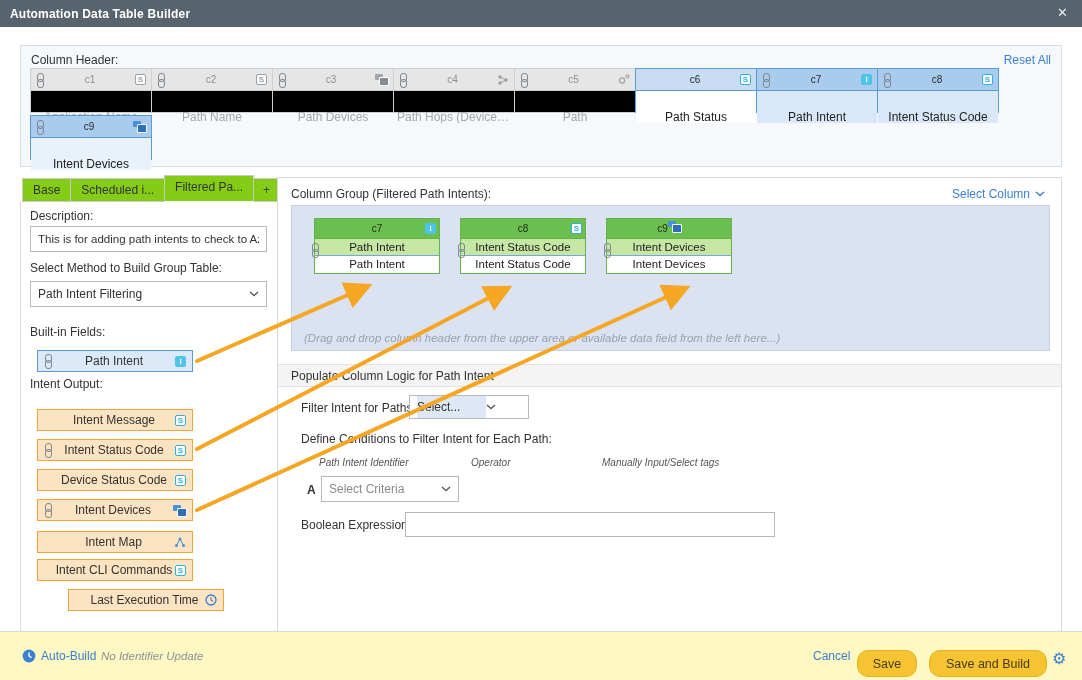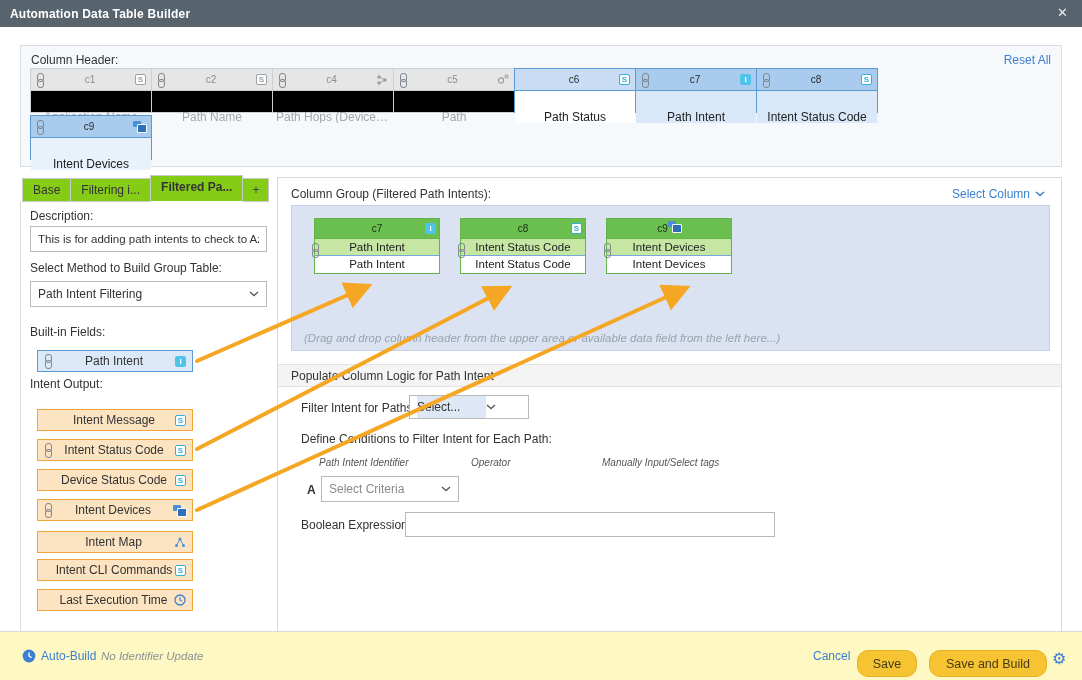--- a/index.html
+++ b/index.html
@@ -58,21 +58,21 @@
   .dev-icon::after { content:""; position:absolute; left:4px; top:3px; width:8px; height:7px;
     background:#2f6fb8; border:1px solid #fff; border-radius:1px; }
   .dev-icon.gray::before { background:#a0a6ac; }
   .dev-icon.gray::after { background:#878d93; }
 
   
   .tabs { position:absolute; left:22px; top:177px; display:flex; align-items:flex-end; height:25px; }
   .tab { border:1px solid #c9c9c9; background:#84cc16; font-size:12px; color:#333;
     padding:4px 10px 4px 10px; margin-left:-1px; height:24px; cursor:pointer; white-space:nowrap; }
   .tab:first-child { margin-left:0; }
-  .tab.active { font-weight:bold; height:27px; position:relative; z-index:2;
+  .tab.active { font-weight:normal; height:27px; position:relative; z-index:2;
     border-bottom-color:#fff; }
   .tab.plus { padding:4px 9px; color:#444; }
 
   
   .left-border { position:absolute; left:20px; top:201px; width:1px; height:430px; background:#dcdcdc; }
   .lbl { position:absolute; font-size:12px; color:#333; white-space:nowrap; }
   .tbox { position:absolute; background:#fff; border:1px solid #b9b9b9; font-size:12px; color:#333;
     padding:0 7px; display:flex; align-items:center; }
   input.tbox { outline:none; }
   .ddown { position:absolute; background:#fff; border:1px solid #b9b9b9; font-size:12px; color:#333;
@@ -157,20 +157,28 @@
         <div class="chip-h">
             <span class="chain"></span>
             <span class="cid">c2</span>
             <span class="ticon gray">S</span>
           </div>
         <div class="chip-b">Path Name</div>
       </div>
       <div class="chip disabled">
         <div class="chip-h">
             <span class="chain"></span>
+            <span class="cid">c3</span>
+            <span class="dev-icon gray"></span>
+          </div>
+        <div class="chip-b">Path Devices</div>
+      </div>
+      <div class="chip disabled">
+        <div class="chip-h">
+            <span class="chain"></span>
             <span class="cid">c4</span>
             <span class="icn">
               <svg class="inline" width="12" height="12" viewBox="0 0 12 12">
                 <path d="M3 3 L9 6 L3 9" stroke="#98a0a6" fill="none" stroke-width="1"></path>
                 <circle cx="3" cy="3" r="1.7" fill="#98a0a6"></circle>
                 <circle cx="9" cy="6" r="1.7" fill="#98a0a6"></circle>
                 <circle cx="3" cy="9" r="1.7" fill="#98a0a6"></circle>
               </svg>
             </span>
           </div>
@@ -222,21 +230,21 @@
             <span class="cid">c9</span>
             <span class="dev-icon"></span>
           </div>
         <div class="chip-b">Intent Devices</div>
       </div>
     </div>
   </div>
 
   <div class="tabs">
     <div class="tab">Base</div>
-    <div class="tab">Filtering i...</div>
+    <div class="tab">Scheduled i...</div>
     <div class="tab active">Filtered Pa...</div>
     <div class="tab plus">+</div>
   </div>
 
   <div class="left-border"></div>
 
   <span class="lbl" style="left:30px; top:209px;">Description:</span>
   <input class="tbox" style="left: 30px; top: 226px; width: 237px; height: 26px; font-size: 11.5px;" value="This is for adding path intents to check to Azure">
 
   <span class="lbl" style="left:30px; top:261px;">Select Method to Build Group Table:</span>
@@ -288,21 +296,21 @@
           <circle cx="2.5" cy="8.5" r="1.5" fill="#4a90d9"></circle>
           <circle cx="9.5" cy="8.5" r="1.5" fill="#4a90d9"></circle>
         </svg>
       </span>
   </div>
   <div class="fieldchip orange" style="top:559px;">
     <span class="sp9"></span>
     <span class="fname">Intent CLI Commands</span>
     <span class="ticon">S</span>
   </div>
-  <div class="fieldchip orange" style="top:589px;">
+  <div class="fieldchip orange" style="top:589px;margin-left:31px;">
     <span class="sp9"></span>
     <span class="fname">Last Execution Time</span>
     <span class="icn">
         <svg class="inline" width="12" height="12" viewBox="0 0 12 12">
           <circle cx="6" cy="6" r="5" fill="none" stroke="#3b7fd0" stroke-width="1.3"></circle>
           <path d="M6 3.2 V6 L8 7.4" stroke="#3b7fd0" stroke-width="1.1" fill="none"></path>
         </svg>
       </span>
   </div>
 

